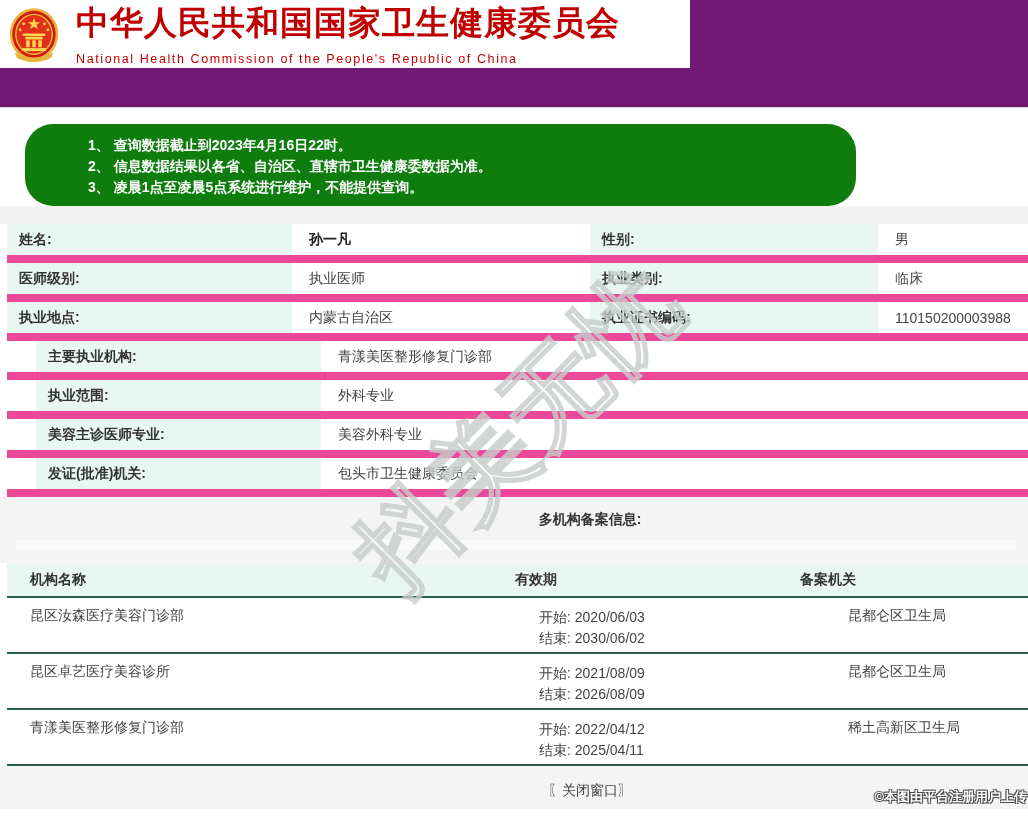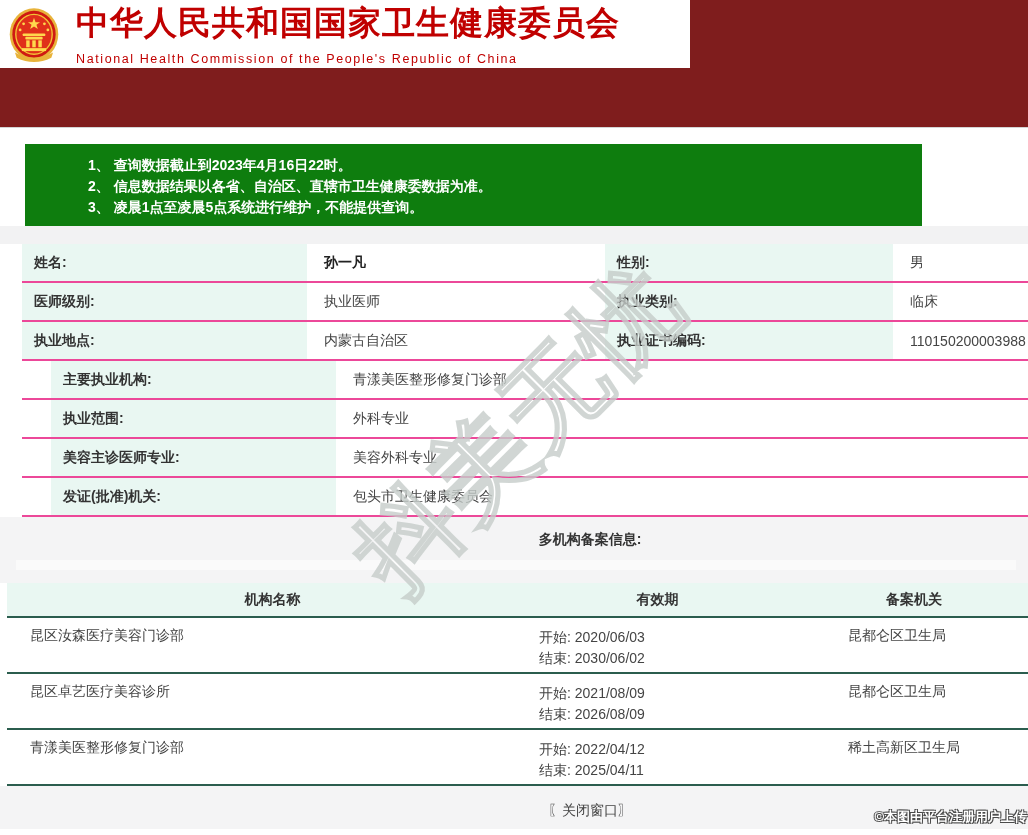--- a/index.html
+++ b/index.html
@@ -2,60 +2,61 @@
 <html><head>
 <meta charset="utf-8">
 <style>
   * { margin:0; padding:0; box-sizing:border-box; }
   html,body { width:1028px; height:835px; }
   body {
     position:relative; overflow:hidden; background:#ffffff;
     font-family:"Liberation Sans", sans-serif; color:#333;
   }
   
-  .top-area { height:128px; background:#7f1d1d; border-bottom:1px solid #d4d4d4; position:relative; }
+  .top-area { height:108px; background:#701a75; border-bottom:1px solid #d4d4d4; position:relative; }
   .header-box {
     position:absolute; left:0; top:0; width:690px; height:68px; background:#ffffff;
     display:flex; align-items:center;
   }
   .emblem { width:52px; height:58px; margin:4px 0 0 8px; flex:0 0 auto; }
   .titles { margin-left:16px; padding-top:2px; }
   .title-cn { font-size:33px; font-weight:bold; color:#c00000; letter-spacing:1px; line-height:36px; white-space:nowrap; }
   .title-en { font-size:12.5px; font-weight:normal; color:#c00000; letter-spacing:1.6px; margin-top:11px; white-space:nowrap; }
   
   .notice {
-    margin:16px 0 0 25px; width:897px; height:82px; background:#0e7d0e;
+    margin:16px 0 0 25px; width:831px; height:82px; background:#0e7d0e;
     color:#ffffff; font-weight:bold; font-size:14px; line-height:21px;
     padding:11px 0 0 63px;
+    border-radius:28px;
   }
   .gap-strip { height:18px; background:#f2f2f3; }
   
   .main-table { margin-left:7px; width:1021px; }
   .mrow {
     display:grid; grid-template-columns:285px 292px 288px 1fr; gap:3px;
-    height:39px; border-bottom:2px solid #ec4899;margin-left:15px;
+    height:39px; border-bottom:8px solid #ec4899;
   }
   .mrow.single { grid-template-columns:285px 1fr;padding-left:29px; }
   .cell { display:flex; align-items:center; font-size:14px; }
   .lbl { background:#e9f7f2; font-weight:bold; color:#333; padding-left:12px; }
   .val { background:#ffffff; color:#444; padding-left:14px; }
   .val.strong { font-weight:bold; color:#222; }
   
   .section-band { height:66px; background:#f4f4f5; }
   .center-wrap { width:1180px; text-align:center; }
   .section-title { font-size:14px; font-weight:bold; color:#333; padding-top:14px; }
   .white-strip { margin:11px 0 0 16px; width:1000px; height:10px; background:#fafafa; }
   
   .inst-table { margin-left:7px; width:1021px; }
   .irow { display:grid; grid-template-columns:508px 285px 1fr; border-bottom:2px solid #2b5d4e; background:#ffffff; }
   .irow.head { height:35px; background:#e9f7f2; }
   .irow.body { height:56px;gap:24px; }
   .icell { font-size:14px; color:#444; padding-top:9px; }
   .icell.c1 { padding-left:23px; }
-  .irow.head .icell { font-weight:bold; color:#333; padding-top:8px;text-align:center; }
+  .irow.head .icell { font-weight:bold; color:#333; padding-top:8px; }
   .period div { line-height:21px; }
   
   .bottom-band { height:43px; background:#f4f4f5; position:relative; }
   .close-link { display:inline-block; font-size:14px; color:#444; margin-top:16px; cursor:pointer; }
   .photo-watermark {
     position:absolute; right:1px; bottom:3px; font-size:13px; font-weight:bold; color:#ffffff;
     text-shadow:-1px -1px 0 #4a4a4a, 1px -1px 0 #4a4a4a, -1px 1px 0 #4a4a4a, 1px 1px 0 #4a4a4a;
     margin-left:14px;
   }
   

